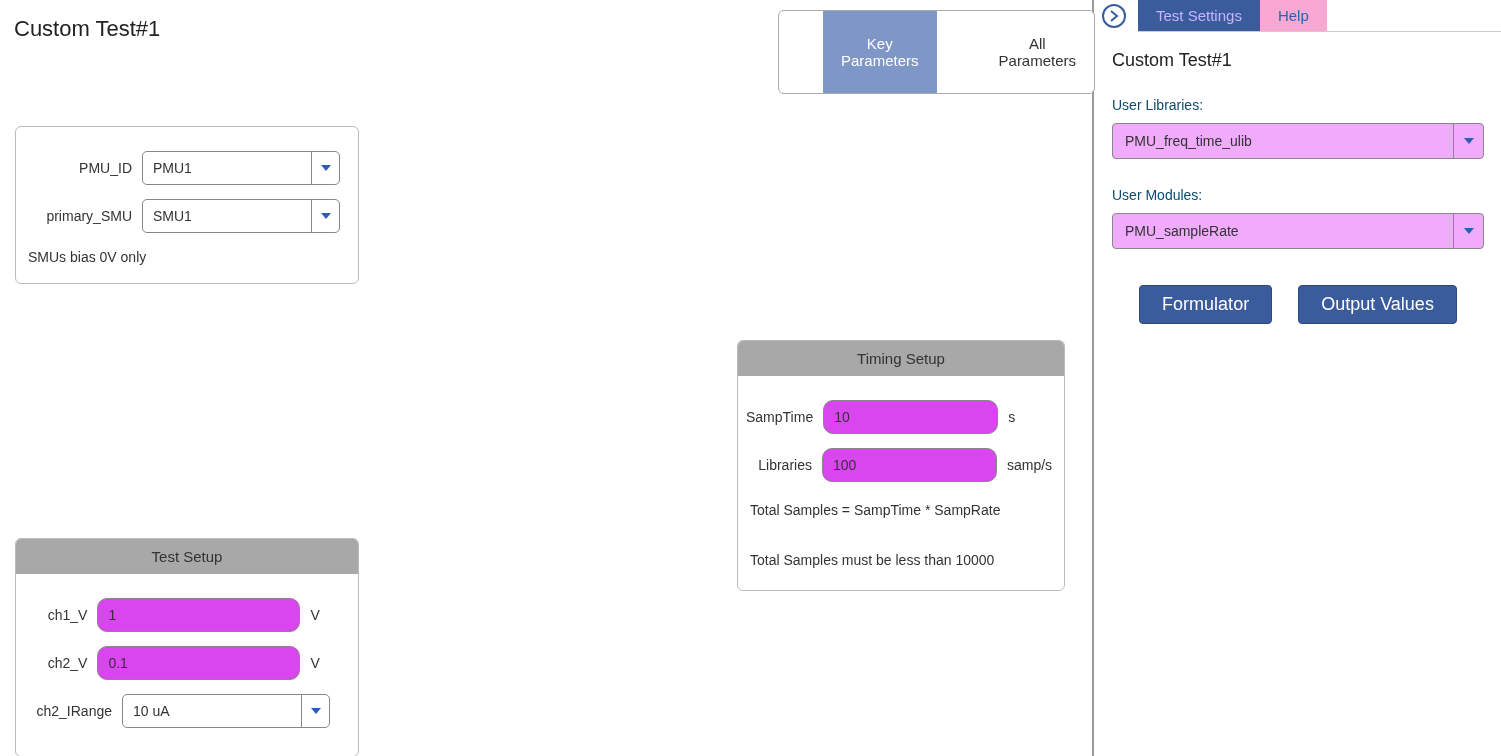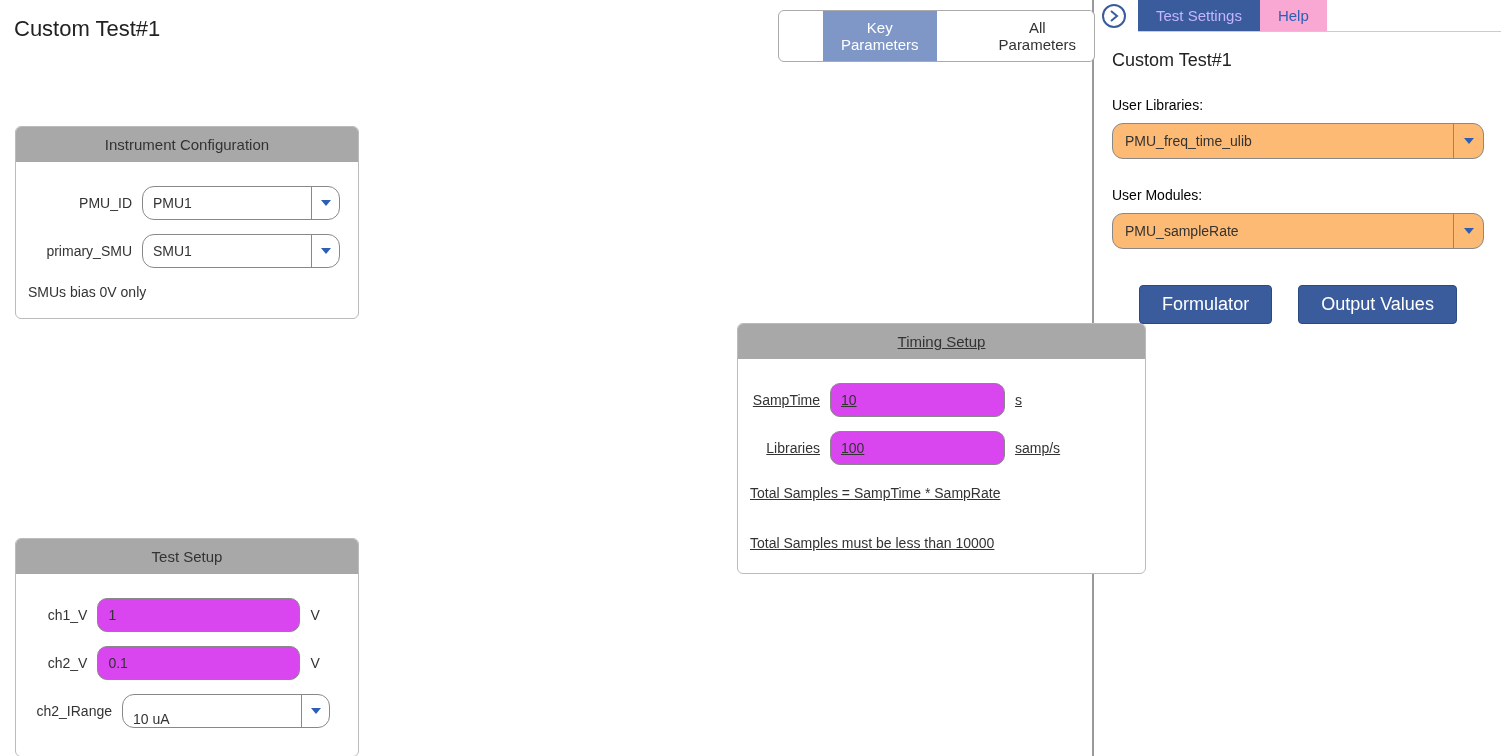--- a/index.html
+++ b/index.html
@@ -36,21 +36,21 @@
   .toggle-group {
     position: absolute;
     top: 10px;
     left: 778px;
     display: flex;
     border: 1px solid #aaa;
     border-radius: 6px;
     overflow: hidden;
   }
   .toggle-btn {
-    padding: 8px 18px;
+    padding: 24px 18px;
     font-size: 15px;
     cursor: pointer;
     border: none;
     background: #fff;
     color: #333;
     margin-left: 44px;
   }
   .toggle-btn.active {
     background: #7f97c7;
     color: #fff;
@@ -84,21 +84,21 @@
     color: #333;
     font-size: 14px;
   }
   .select-wrap, .input-wrap {
     position: relative;
   }
   .select-wrap {
     display: flex;
     align-items: center;
     border: 1px solid #888;
-    border-radius: 12px;
+    border-radius: 5px;
     height: 34px;
     background: #fff;
   }
   .select-value {
     flex: 1;
     padding: 0 10px;
     font-size: 14px;
     color: #333;
   }
   .select-caret {
@@ -134,24 +134,24 @@
     padding: 2px 4px 4px 4px;
     color: #333;
     font-size: 14px;
   }
   
   #panel-instr { left: 15px; top: 126px; width: 344px; }
   #panel-instr .select-wrap { width: 198px; }
   
   #panel-test { left: 15px; top: 538px; width: 344px; }
   #panel-test .text-input { width: 208px; }
-  #panel-test .select-wrap { width: 208px; align-items: flex-end; }
+  #panel-test .select-wrap { width: 208px; }
   #panel-test .form-label { width: 98px; }
   
-  #panel-timing { left: 737px; top: 323px; width: 409px; text-decoration: underline; }
+  #panel-timing { left: 737px; top: 340px; width: 328px; }
   #panel-timing .text-input { width: 175px; }
   #panel-timing .form-label { width: 84px; }
   #panel-timing .note-text { padding: 6px 4px 8px 4px; }
 
   
   .sidebar {
     flex: 1;
     position: relative;
     padding: 0;
   }
@@ -197,32 +197,32 @@
     left: 18px;
     right: 10px;
   }
   .side-title {
     font-size: 18px;
     color: #222;
     margin-bottom: 26px;
   }
   .side-label {
     font-size: 14px;
-    color: #000000;
+    color: #0c4a6e;
     margin-bottom: 10px;
   }
   .side-select {
     display:flex;
     align-items:center;
     border:1px solid #888;
-    border-radius:11px;
+    border-radius:4px;
     height:36px;
     width: 372px;
     margin-bottom: 28px;
-    background:#fdba74;
+    background:#f0abfc;
   }
   .side-select .select-value { flex:1; padding:0 12px; font-size:14px; }
   .side-select .select-caret { width:30px; border-left:1px solid #888; height:100%; display:flex; align-items:center; justify-content:center;}
   .action-row {
     margin-top: 36px;
     display: flex;
     gap: 26px;
     justify-content: center;
     width: 372px;
   }
@@ -242,21 +242,20 @@
 <div class="app">
   <div class="main">
     <div class="page-title">Custom Test#1</div>
 
     <div class="toggle-group">
       <button class="toggle-btn active">Key Parameters</button>
       <button class="toggle-btn">All Parameters</button>
     </div>
 
     <div class="panel" id="panel-instr">
-      <div class="panel-header">Instrument Configuration</div>
       <div class="panel-body">
         <div class="form-row">
           <div class="form-label">PMU_ID</div>
           <div class="select-wrap">
             <div class="select-value">PMU1</div>
             <div class="select-caret">
                 <div class="caret-down"></div>
               </div>
           </div>
         </div>

